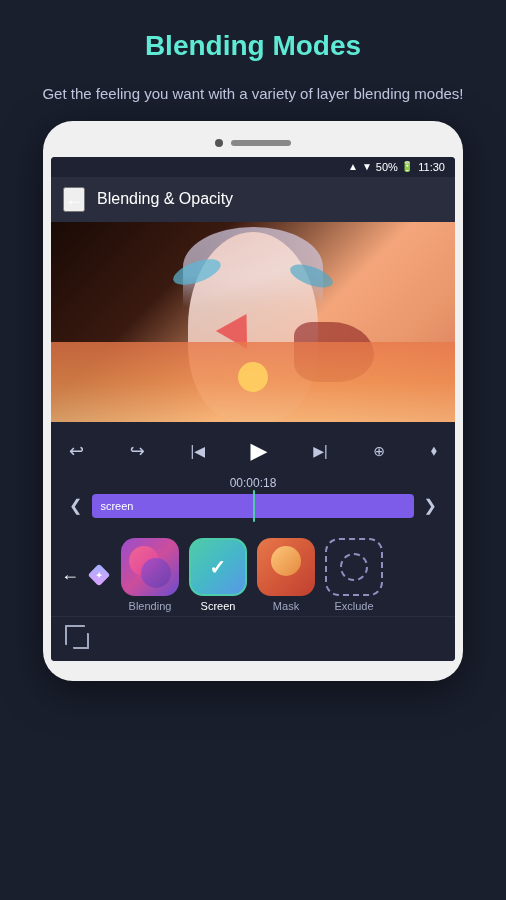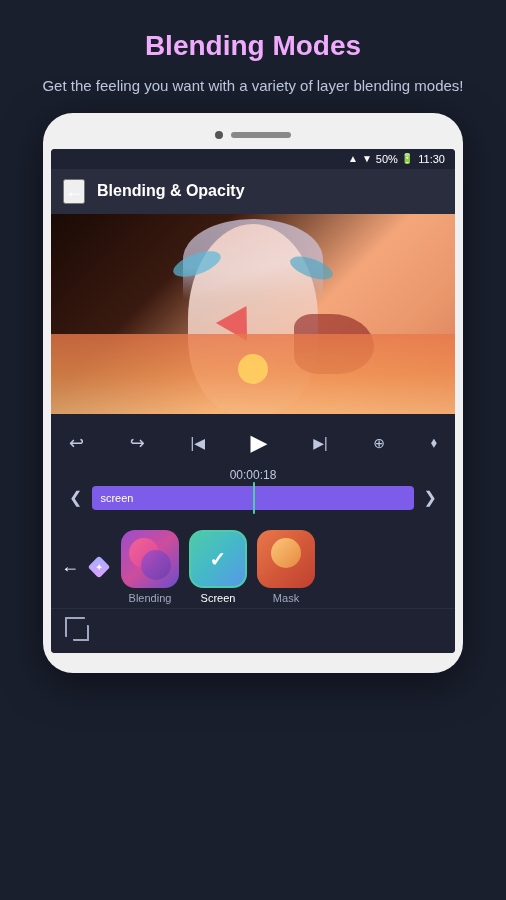--- a/index.html
+++ b/index.html
@@ -16,22 +16,22 @@
 
     .page-header {
       width: 100%;
       padding: 30px 20px 15px;
       text-align: center;
     }
 
     .page-title {
       font-size: 28px;
       font-weight: bold;
-      color: #f0abfc;
-      margin-bottom: 13px;
+      color: #5eead4;
+      margin-bottom: 21px;
     }
 
     .page-subtitle {
       font-size: 15px;
       color: #c0c8e0;
       line-height: 1.5;
     }
 
     .phone-container {
       width: 420px;
@@ -100,21 +100,21 @@
 
     .back-arrow {
       color: #fff;
       font-size: 18px;
       cursor: pointer;
     }
 
     .app-header-title {
       color: #fff;
       font-size: 16px;
-      font-weight: 700;
+      font-weight: 400;
     }
 
     .video-preview {
       width: 100%;
       height: 200px;
       background: #0a0a0a;
       position: relative;
       overflow: hidden;
     }
 
@@ -585,20 +585,26 @@
             <span class="blend-mode-label active">Screen</span>
           </div>
 
           <div class="blend-mode-item">
             <div class="blend-mode-thumb blend-mask">
               <div style="position:absolute;top:8px;left:50%;transform:translateX(-50%);width:30px;height:30px;background:linear-gradient(135deg,#ffd080,#e89040);border-radius:50%;opacity:0.9;"></div>
             </div>
             <span class="blend-mode-label">Mask</span>
           </div>
 
+          <div class="blend-mode-item">
+            <div class="blend-mode-thumb blend-exclude">
+              <div style="position:absolute;top:50%;left:50%;transform:translate(-50%,-50%);width:28px;height:28px;border:2px dashed #9090c0;border-radius:50%;"></div>
+            </div>
+            <span class="blend-mode-label">Exclude</span>
+          </div>
 
         </div>
       </div>
 
 
       <div class="bottom-tools">
         <button class="crop-tool-btn">
           <div style="position:relative;width:28px;height:28px;">
             <div style="position:absolute;top:2px;left:2px;right:6px;bottom:6px;border-top:2px solid #a0a8c0;border-left:2px solid #a0a8c0;border-radius:1px;"></div>
             <div style="position:absolute;bottom:2px;right:2px;width:16px;height:16px;border-bottom:2px solid #a0a8c0;border-right:2px solid #a0a8c0;border-radius:1px;"></div>

